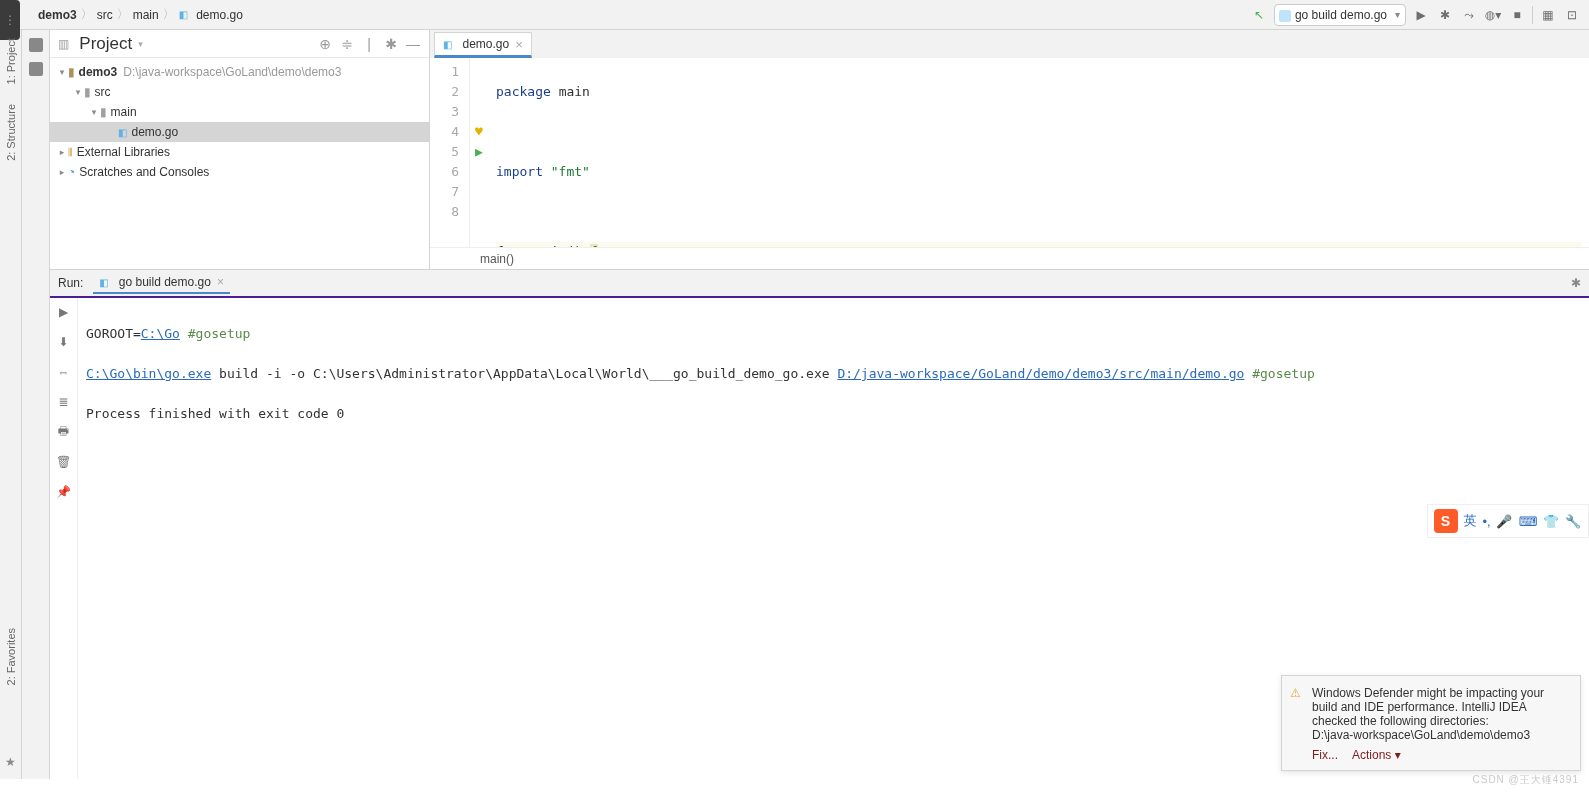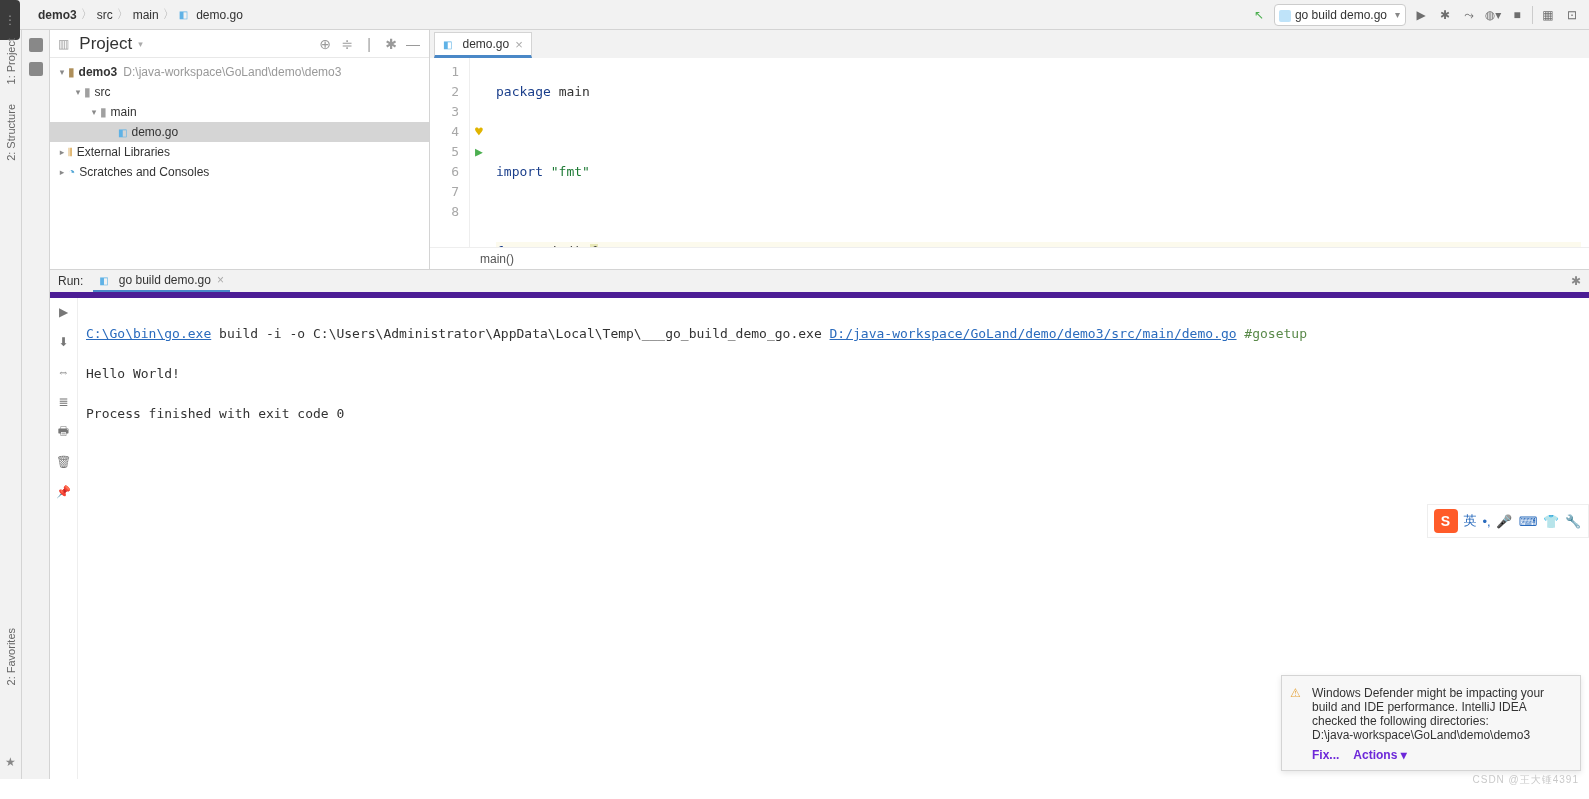--- a/index.html
+++ b/index.html
@@ -51,34 +51,34 @@
 .code .line { height:20px;}
 .code .line.hl { background:#fcfaed;}
 .kw { color:#1a3e8b;}
 .fn { color:#333;}
 .str { color:#1d7a34;}
 .pkg { color:#333;}
 .bulb { color:#e0b400;}
 .brace-hl { background:#e8e8b8;}
 .crumb-bar { height:22px; border-top:1px solid #eee; padding-left:50px; font-size:12px; color:#555; display:flex; align-items:center;}
 .run-panel { flex:1; display:flex; flex-direction:column; min-height:0;}
-.run-header { height:28px; border-bottom:6px solid #4c1d95; display:flex; align-items:center; padding:0 8px; background:#f2f2f2;}
+.run-header { height:28px; border-bottom:2px solid #4c1d95; display:flex; align-items:center; padding:0 8px; background:#f2f2f2;}
 .run-header .lbl { margin-right:10px;}
 .run-tab { height:22px; border-bottom:2px solid #4a88c7; display:flex; align-items:center; gap:6px; padding:0 6px;}
 .run-header .spacer { flex:1;}
 .run-body { flex:1; display:flex; min-height:0;}
 .run-toolbar { width:28px; border-right:1px solid #eee; display:flex; flex-direction:column; align-items:center; padding-top:6px; gap:14px;}
 .run-toolbar .tb { width:16px; height:16px; color:#777; cursor:pointer; display:flex; align-items:center; justify-content:center;}
 .console { flex:1; font-family:"Consolas",monospace; font-size:13px; line-height:20px; padding:6px 8px; white-space:pre-wrap; overflow:auto;}
 .console a { color:#2a6bbd; text-decoration:underline;}
 .console .tag { color:#5a8a4a;}
 .notification { position:absolute; right:8px; bottom:28px; width:300px; background:#f7f7f7; border:1px solid #d4d4d4; padding:10px 12px 8px 30px; font-size:12px; box-shadow:0 2px 6px rgba(0,0,0,0.1);}
 .notification .warn { position:absolute; left:8px; top:10px; color:#e5a33a;}
 .notification .links { margin-top:6px; display:flex; gap:14px;}
-.notification .links a { color:#6d28d9; cursor:pointer;font-weight:bold;}
+.notification .links a { color:#7f1d1d; cursor:pointer;}
 .ime-bar { position:absolute; right:0; top:504px; display:flex; align-items:center; gap:6px; background:#fff; padding:4px 6px; border:1px solid #eee;}
 .ime-bar .sogou { width:24px; height:24px; background:#ff5b29; border-radius:4px; color:#fff; font-weight:bold; display:flex; align-items:center; justify-content:center; font-size:14px;}
 .ime-bar .mi { color:#2a6bbd; font-size:13px;}
 .watermark { position:absolute; right:10px; bottom:12px; color:#c9c9c9; font-size:10px; letter-spacing:1px;margin-left:6px;}
 .left-handle { position:absolute; left:0; top:0; width:20px; height:40px; background:#3b3b3b; border-radius:0 4px 4px 0; color:#999; display:flex; align-items:center; justify-content:center;}
 .play-green { color:#4caf50;}
 .bug-green { color:#4caf50;}
 </style>
 </head>
 <body>
@@ -238,22 +238,22 @@
         <div class="run-toolbar">
           <span class="tb play-green">▶</span>
           <span class="tb">⬇</span>
           <span class="tb">⇔</span>
           <span class="tb">≣</span>
           <span class="tb">🖶</span>
           <span class="tb">🗑</span>
           <span class="tb">📌</span>
         </div>
         <div class="console">
-<div><a>C:\Go\bin\go.exe</a><span> build -i -o C:\Users\Administrator\AppData\Local\Temp\___go_build_demo_go.exe </span><a>D:/java-workspace/GoLand/demo/demo3/src/main/demo.go</a><span class="tag"> #gosetup</span></div>
-<div><span>Hello World!</span></div>
+<div><span>GOROOT=</span><a>C:\Go</a><span class="tag"> #gosetup</span></div>
+<div><a>C:\Go\bin\go.exe</a><span> build -i -o C:\Users\Administrator\AppData\Local\World\___go_build_demo_go.exe </span><a>D:/java-workspace/GoLand/demo/demo3/src/main/demo.go</a><span class="tag"> #gosetup</span></div>
 <div><span>Process finished with exit code 0</span></div>
         </div>
       </div>
     </div>
   </div>
 </div>
 
 <div class="ime-bar">
   <div class="sogou">S</div>
   <span class="mi">英</span>

